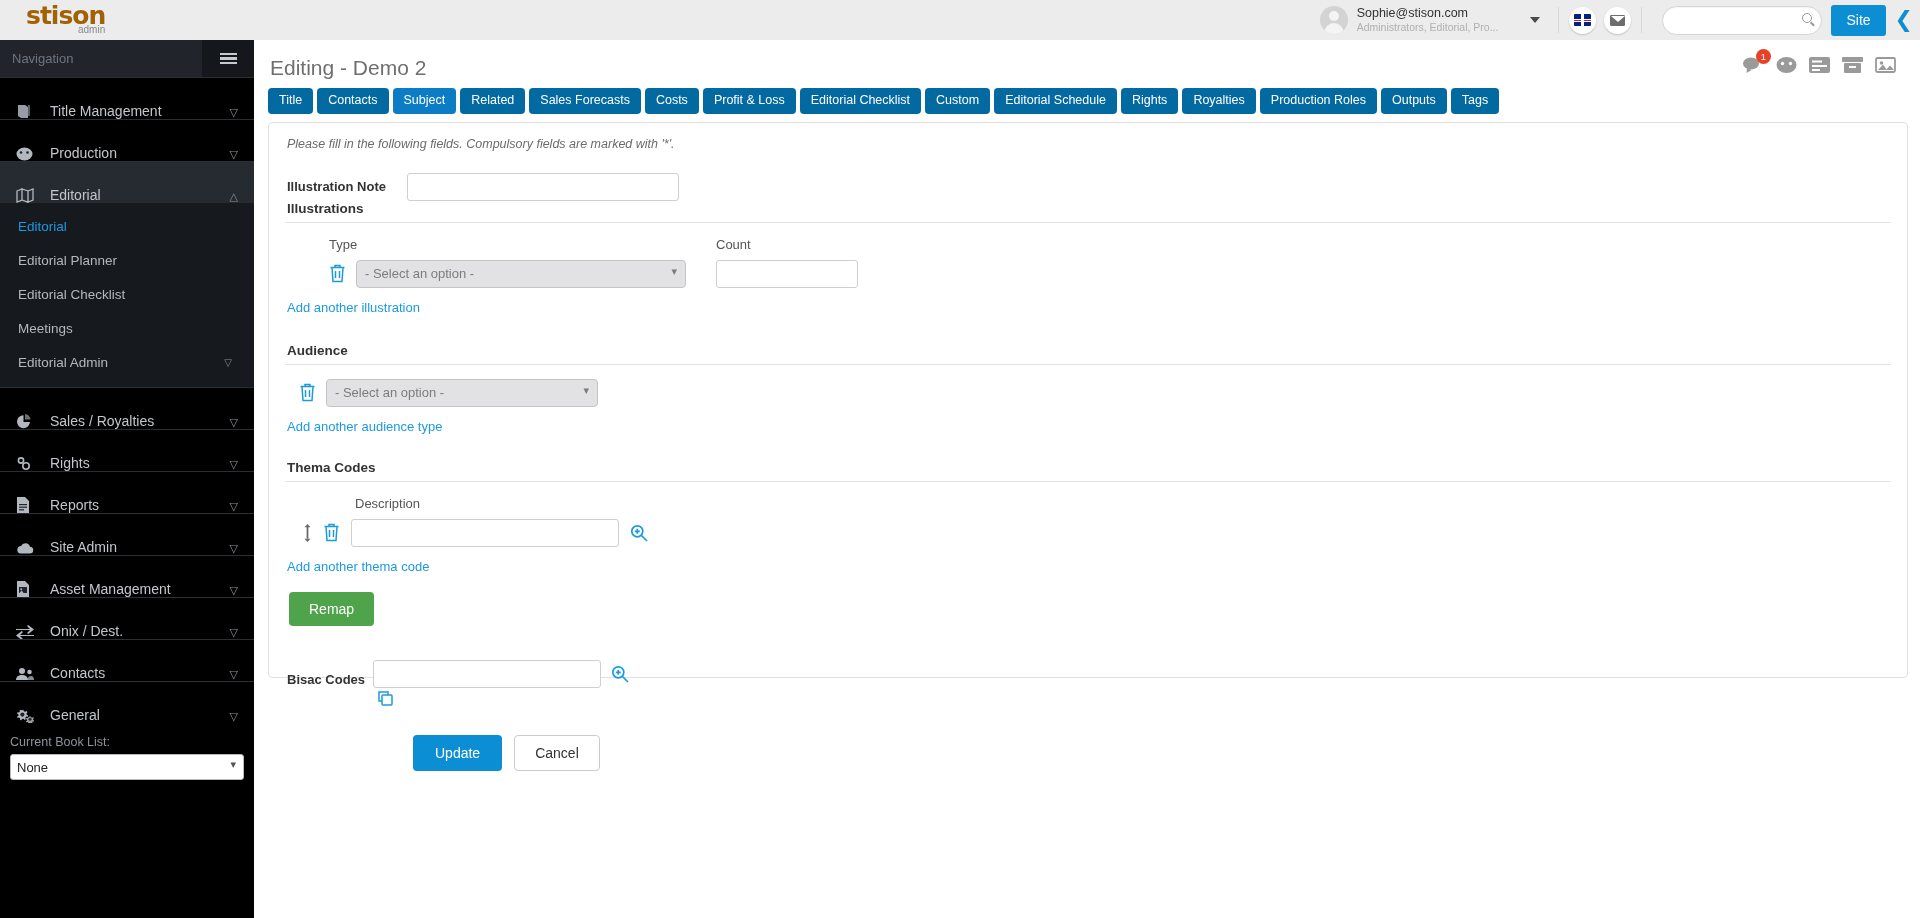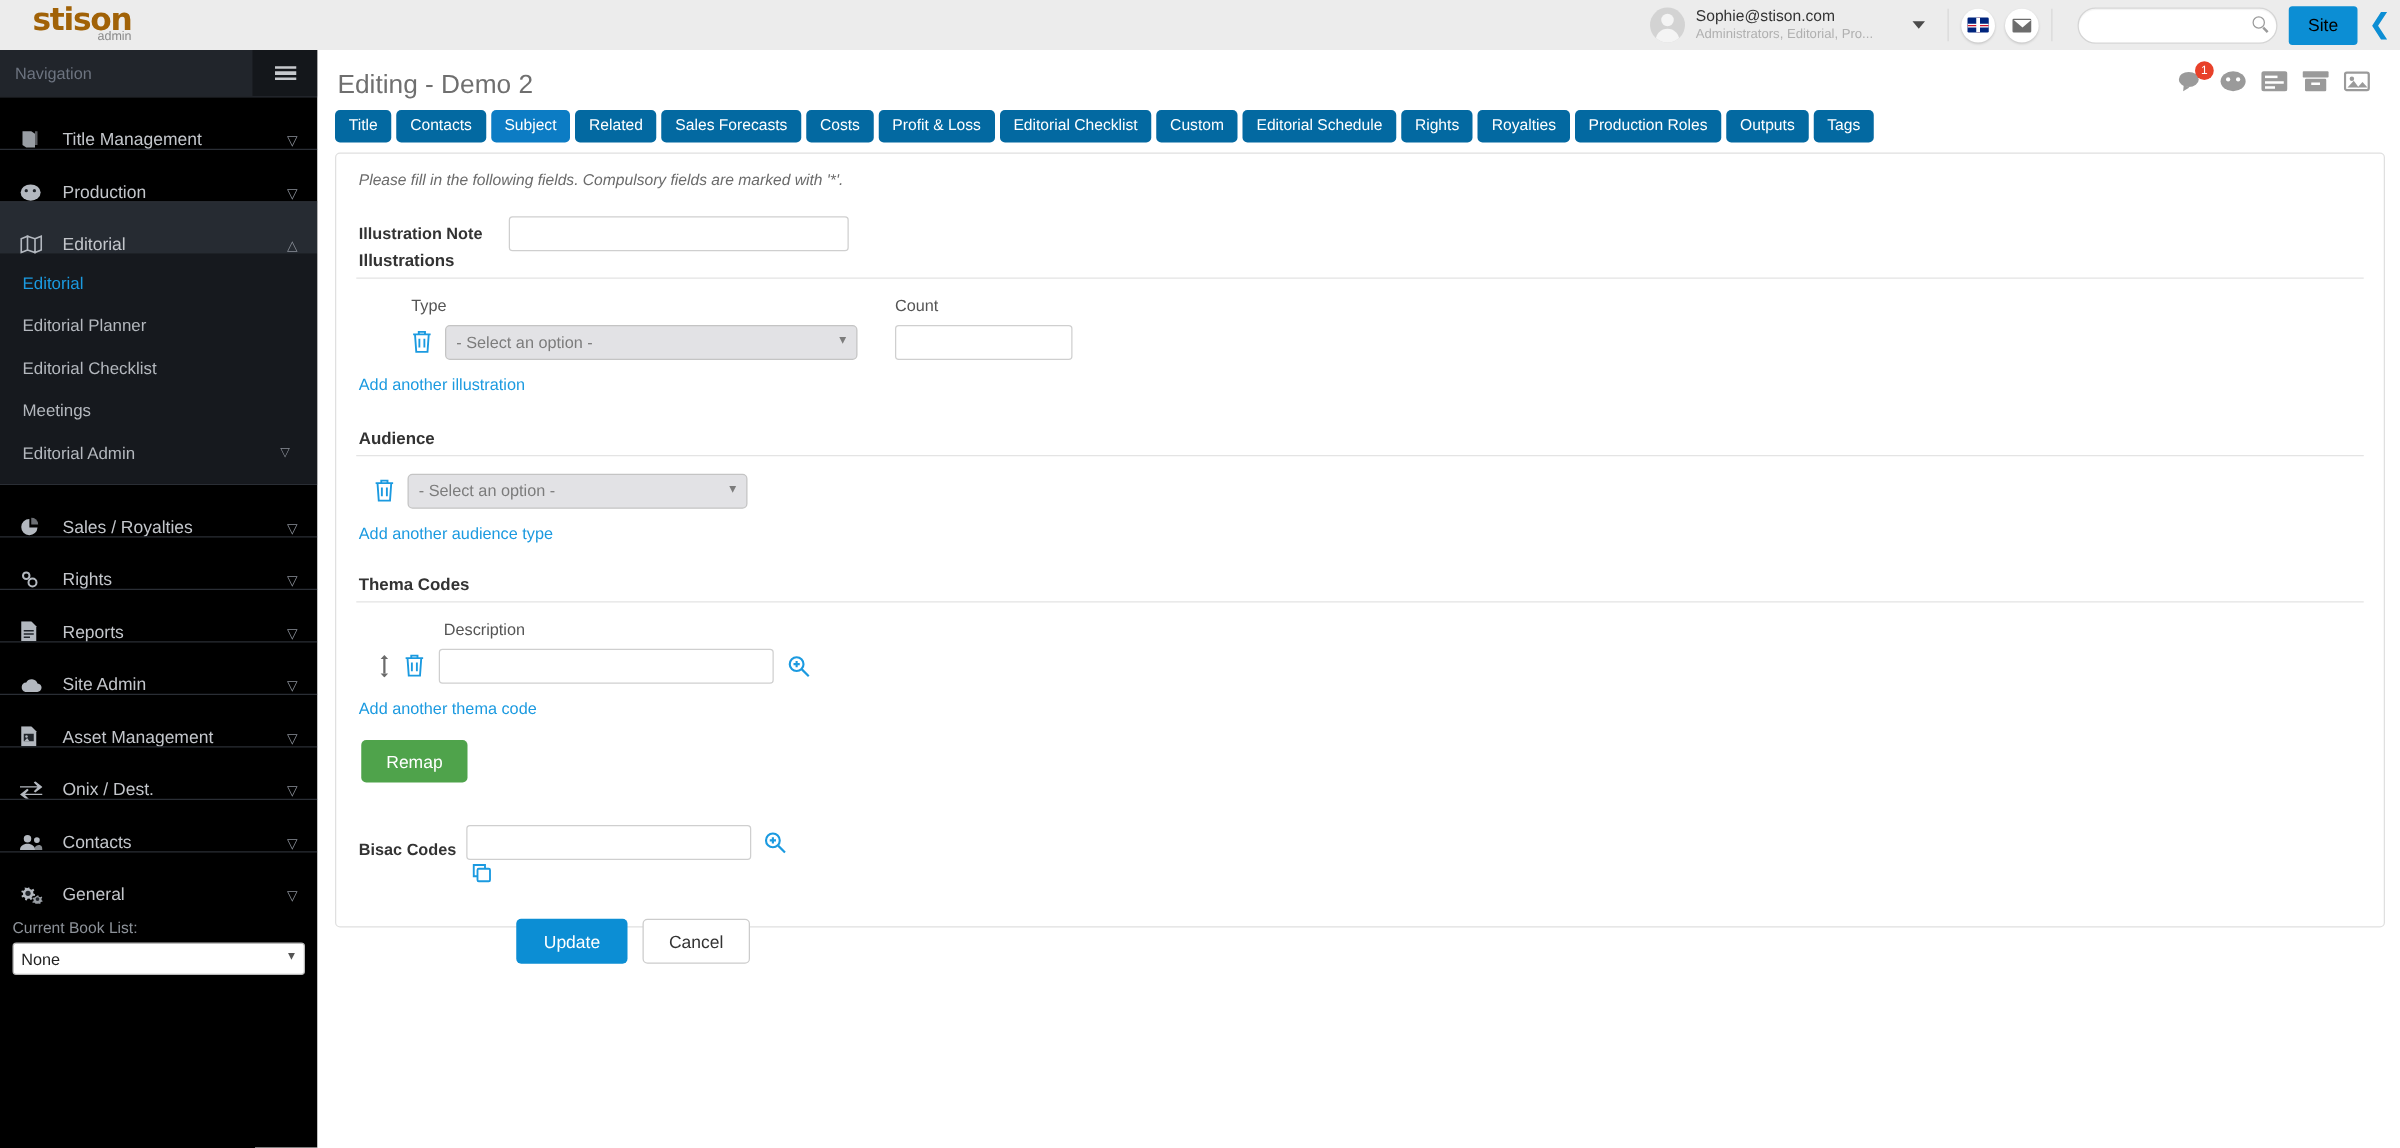--- a/index.html
+++ b/index.html
@@ -87,21 +87,21 @@
   }
   .search-mag {
     position: absolute; right: 10px; top: 7px; width: 10px; height: 10px;
     border: 1.6px solid #9a9a9a; border-radius: 50%;
   }
   .search-mag::after {
     content:""; position:absolute; right:-4px; bottom:-3px;
     width: 5px; height: 1.6px; background: #9a9a9a; transform: rotate(45deg);
   }
   .site-btn {
-    background: #0c8ed4; color: #000000; border: none; height: 31px;
+    background: #0c8ed4; color: #ffffff; border: none; height: 31px;
     padding: 0 15px; font-size: 14px; border-radius: 3px; margin-left: 9px;
     cursor: pointer; font-family: "Liberation Sans", sans-serif;
   }
   .chev-left {
     color: #0c8ed4; font-size: 22px; margin: 0 7px 0 9px; line-height: 1;
     font-family: "DejaVu Sans", sans-serif;
   }
   
   .sidebar {
     position: absolute; top: 40px; left: 0; width: 254px; height: 878px;
@@ -169,21 +169,21 @@
     display: flex; align-items: center; justify-content: center;
   }
   .tabs { display: flex; gap: 4px; flex-wrap: wrap; margin-bottom: 8px; }
   .tab {
     background: #0369a1; color: #fff; font-size: 12.5px; border-radius: 4px;
     padding: 6px 11px; cursor: pointer; white-space: nowrap; line-height: 1.1;
   }
   .tab.active { background: #0c7cc4; }
   .card {
     border: 1px solid #e0e0e0; border-radius: 4px; background: #fff;
-    height: 620px; padding: 14px 16px 0 16px; position: relative;
+    height: 556px; padding: 14px 16px 0 16px; position: relative;
   }
   .hint { font-style: italic; font-size: 12.5px; color: #6b6b6b; margin: 0 0 22px 2px; }
   .row-field { display: flex; align-items: center; }
   .lbl-bold { font-size: 13px; color: #333; font-weight: bold; }
   .illus-note-label { width: 100px; margin-left: 2px; }
   .txt-input {
     height: 28px; border: 1px solid #cfcfcf; border-radius: 3px; background: #fff;
     font-size: 13px; padding: 0 8px; outline: none; font-family: "Liberation Sans", sans-serif;
   }
   .section-title { font-size: 13.5px; color: #333; font-weight: bold; margin: 0 0 6px 2px; }

